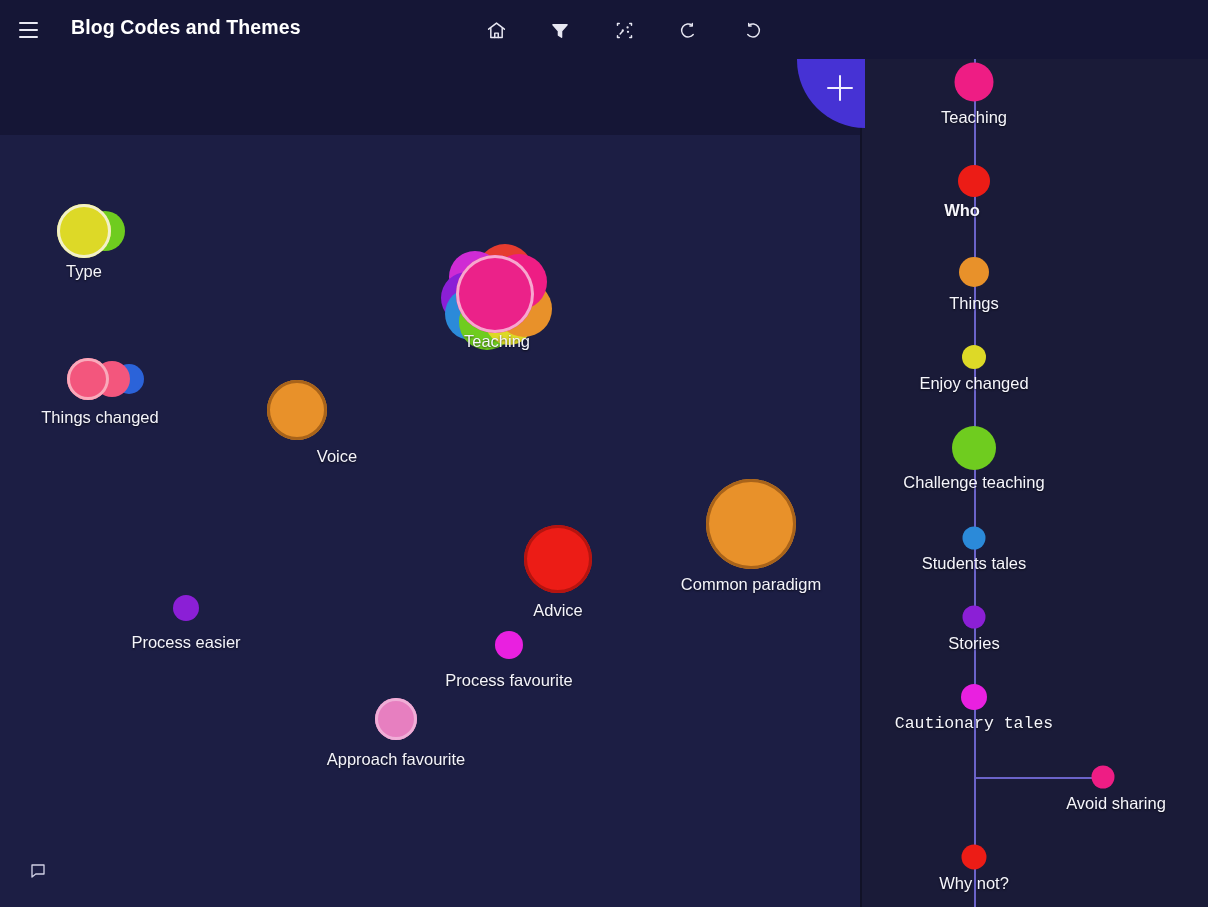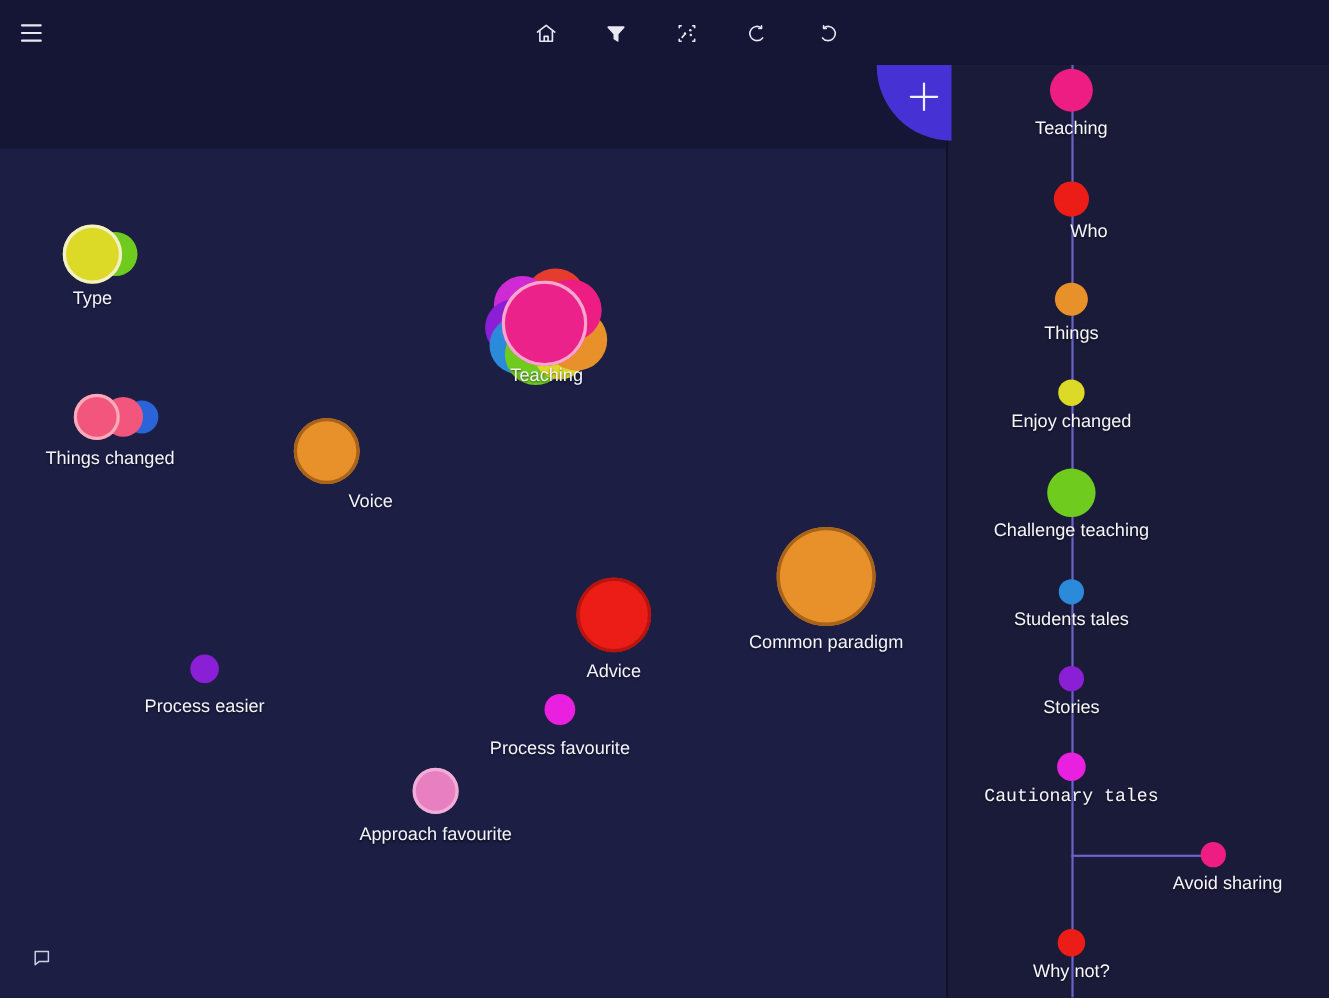--- a/index.html
+++ b/index.html
@@ -183,20 +183,21 @@
 <body>
 
 <div id="app">
 
   <div class="topbar">
     <div class="hamburger">
       <i></i>
       <i></i>
       <i></i>
     </div>
+    <div class="app-title">Blog Codes and Themes</div>
 
     <div class="toolbar">
       <div class="tool-btn">
         <svg width="21" height="21" viewBox="0 0 24 24" fill="none" stroke="currentColor" stroke-width="1.7" stroke-linecap="round" stroke-linejoin="round">
           <path d="M3 10.5 12 3.5l9 7"></path>
             <path d="M5.5 9.8V20h13V9.8"></path>
             <path d="M10 20v-5h4v5"></path>
         </svg>
       </div>
       <div class="tool-btn">
@@ -289,21 +290,21 @@
       <path d="M4 4h16v12H9l-5 4z"></path>
     </svg>
   </div>
 
   <div class="sidebar" id="sidebar">
     <div class="spine" id="spine" style="left: 112px; background: rgb(107, 99, 201);"></div>
   <div class="branch" style="left: 112px; top: 777px; width: 129px; background: rgb(107, 99, 201);"></div>
       <div class="tl-node" style="left: 112px; top: 82px; width: 39px; height: 39px; background: rgb(238, 29, 132);"></div>
       <div class="tl-label" style="left: 112px; top: 108px;">Teaching</div>
       <div class="tl-node" style="left: 112px; top: 181px; width: 32px; height: 32px; background: rgb(236, 28, 22);"></div>
-      <div class="tl-label" style="left: 128px; top: 201px;">Who</div>
+      <div class="tl-label" style="left: 100px; top: 201px; font-weight: bold;">Who</div>
       <div class="tl-node" style="left: 112px; top: 272px; width: 30px; height: 30px; background: rgb(232, 145, 42);"></div>
       <div class="tl-label" style="left: 112px; top: 294px;">Things</div>
       <div class="tl-node" style="left: 112px; top: 357px; width: 24px; height: 24px; background: rgb(221, 217, 39);"></div>
       <div class="tl-label" style="left: 112px; top: 374px;">Enjoy changed</div>
       <div class="tl-node" style="left: 112px; top: 448px; width: 44px; height: 44px; background: rgb(111, 204, 31);"></div>
       <div class="tl-label" style="left: 112px; top: 473px;">Challenge teaching</div>
       <div class="tl-node" style="left: 112px; top: 538px; width: 23px; height: 23px; background: rgb(43, 138, 217);"></div>
       <div class="tl-label" style="left: 112px; top: 554px;">Students tales</div>
       <div class="tl-node" style="left: 112px; top: 617px; width: 23px; height: 23px; background: rgb(139, 31, 214);"></div>
       <div class="tl-label" style="left: 112px; top: 634px;">Stories</div>

